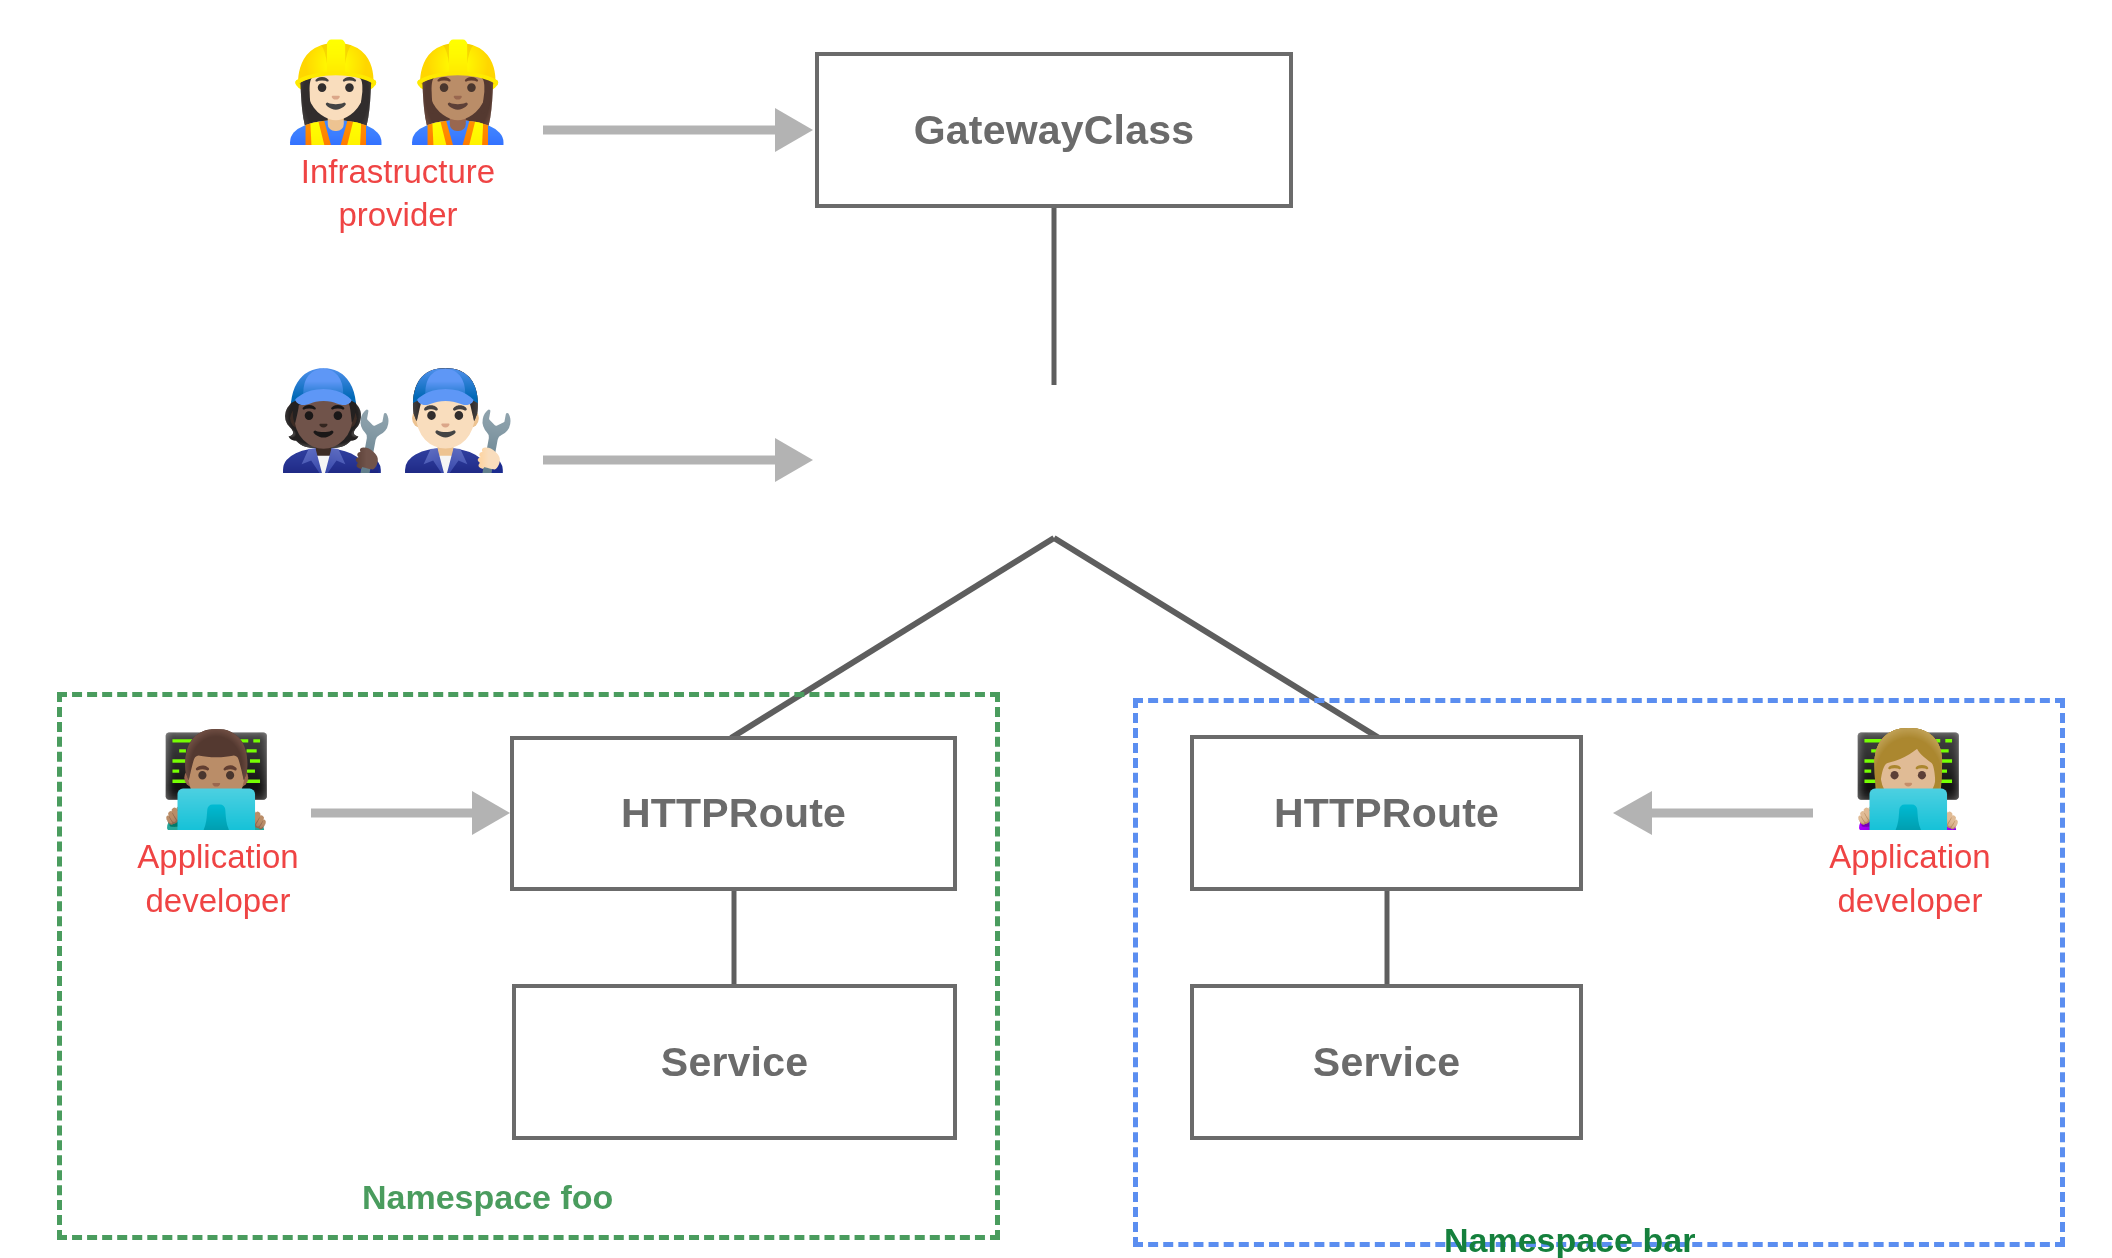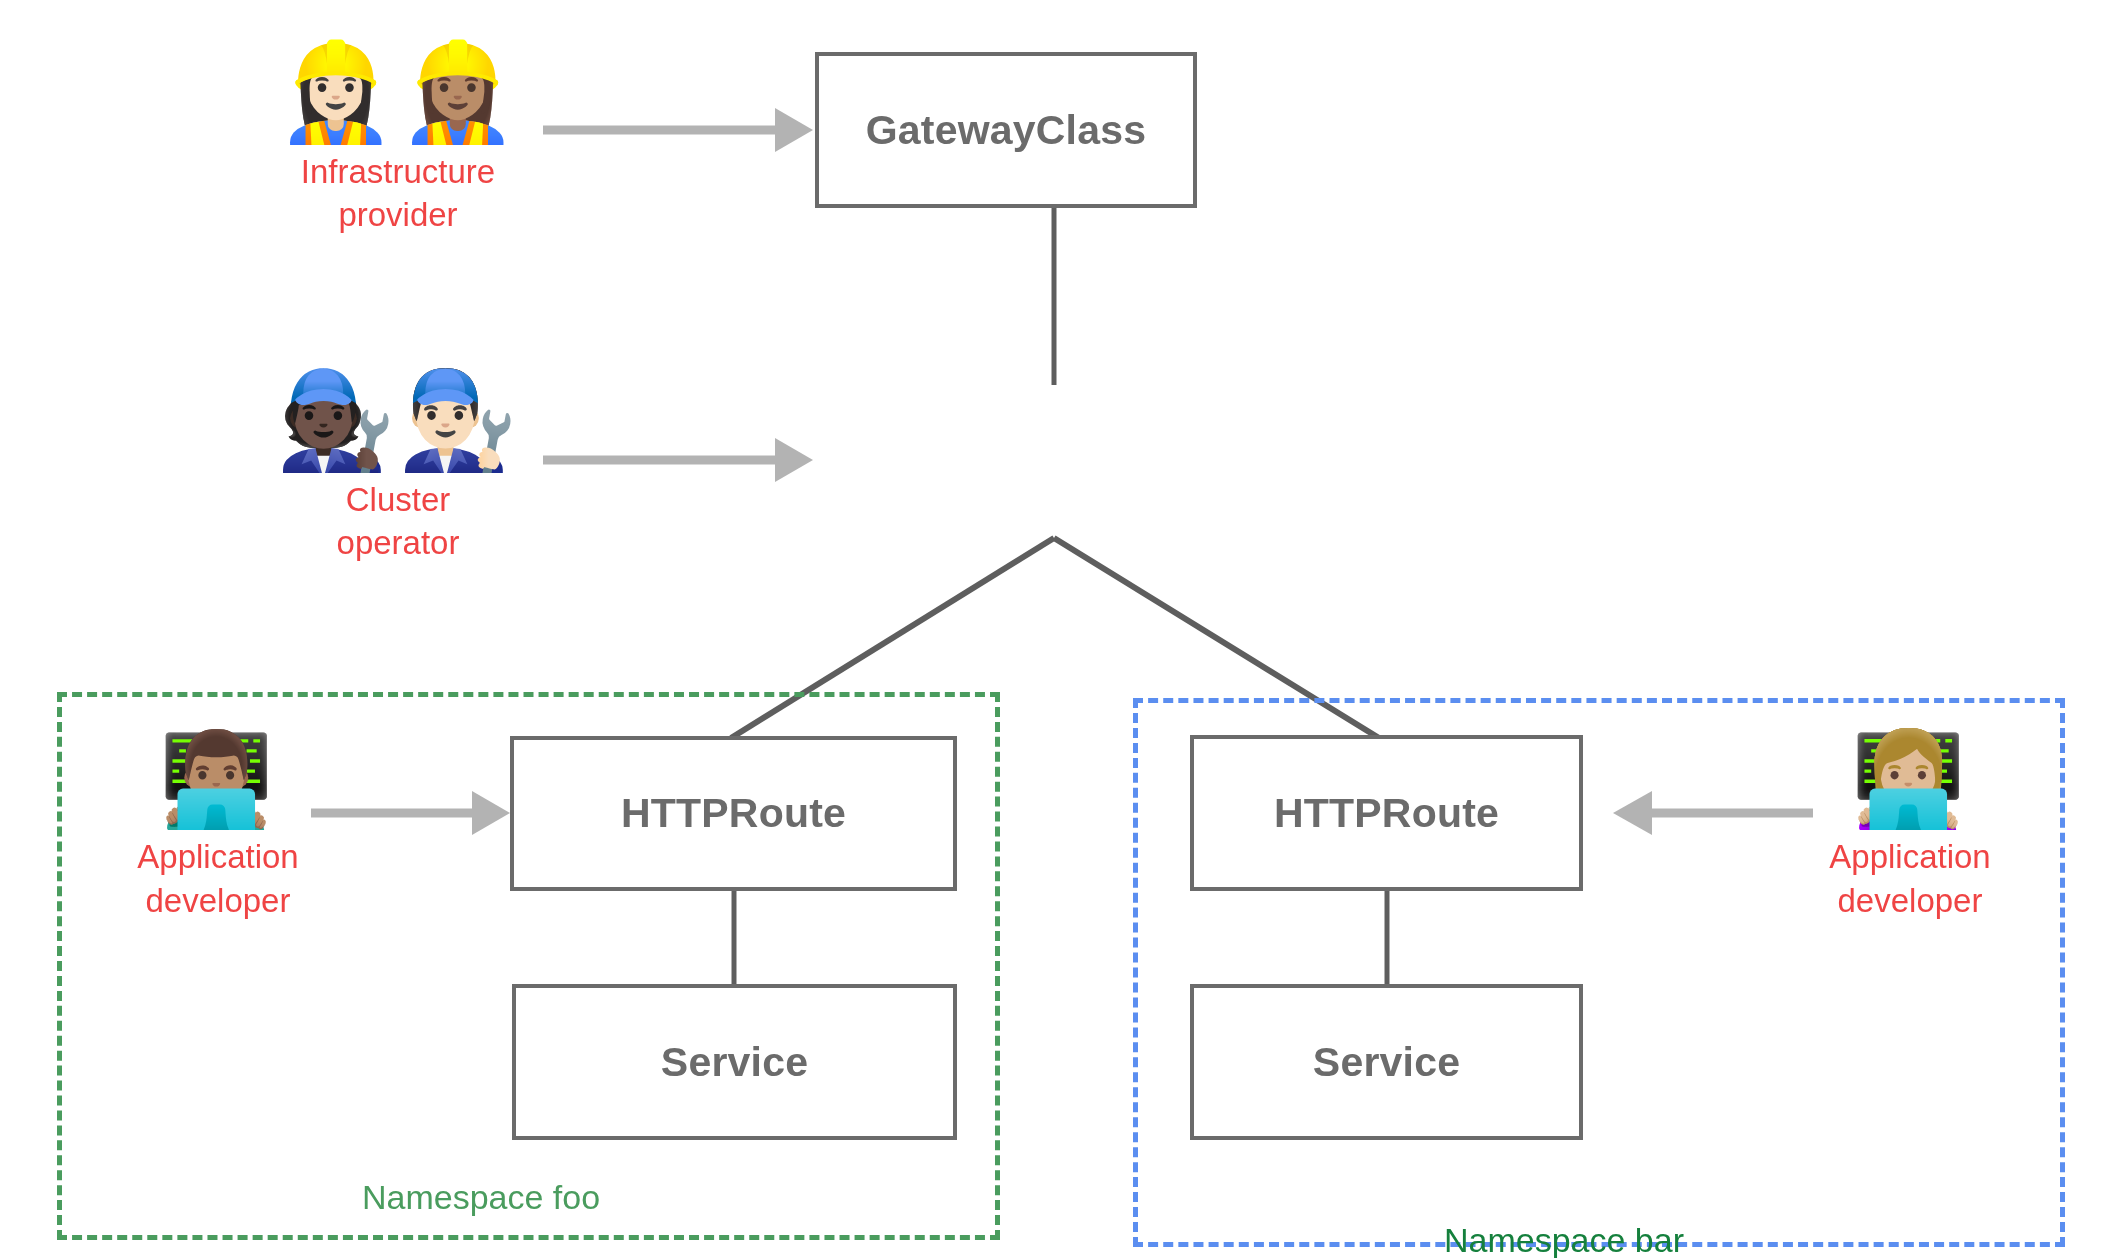--- a/index.html
+++ b/index.html
@@ -34,21 +34,21 @@
     align-items: center;
     justify-content: center;
     z-index: 4;
   }
   .box-label {
     color: #6b6b6b;
     font-weight: 700;
     letter-spacing: 0.2px;
     white-space: nowrap;
   }
-  #box-gatewayclass { left: 815px; top: 52px; width: 382px; height: 156px; }
+  #box-gatewayclass { left: 815px; top: 52px; width: 478px; height: 156px; }
   #box-gateway      { left: 815px; top: 383px; width: 478px; height: 155px; }
   #box-httproute-foo{ left: 510px; top: 736px; width: 447px; height: 155px; }
   #box-service-foo  { left: 512px; top: 984px; width: 445px; height: 156px; }
   #box-httproute-bar{ left: 1190px; top: 735px; width: 393px; height: 156px; }
   #box-service-bar  { left: 1190px; top: 984px; width: 393px; height: 156px; }
   .box-label.size-lg { font-size: 41px; }
 
   
   .namespace {
     position: absolute;
@@ -64,21 +64,21 @@
     border-color: #4a9c5e;
   }
   #ns-bar {
     left: 1133px; top: 698px;
     width: 932px; height: 549px;
     border-color: #5b8ef0;
   }
   .ns-label {
     position: absolute;
     font-size: 34px;
-    font-weight: 400;
+    font-weight: 700;
     white-space: nowrap;
     z-index: 5;
   }
   #ns-foo-label { left: 362px; top: 1178px; color: #4a9c5e; }
   #ns-bar-label { left: 1444px; top: 1221px; color: #15803d; }
 
   
   .actor {
     position: absolute;
     display: flex;
@@ -173,22 +173,20 @@
   <div class="ns-label" id="ns-bar-label">Namespace bar</div>
 
   <div class="actor" id="actor-infra-provider">
     <div class="actor-emoji">👷🏻‍♀️👷🏽‍♀️</div>
     <div class="actor-caption">Infrastructure
 provider</div>
   </div>
 
   <div class="actor" id="actor-cluster-operator">
     <div class="actor-emoji">🧑🏿‍🔧👨🏻‍🔧</div>
-    <div class="actor-caption">Cluster
-operator</div>
   </div>
 
   <div class="actor" id="actor-appdev-foo">
     <div class="actor-emoji solo">👨🏽‍💻</div>
     <div class="actor-caption">Application
 developer</div>
   </div>
 
   <div class="actor" id="actor-appdev-bar">
     <div class="actor-emoji solo">👩🏼‍💻</div>

